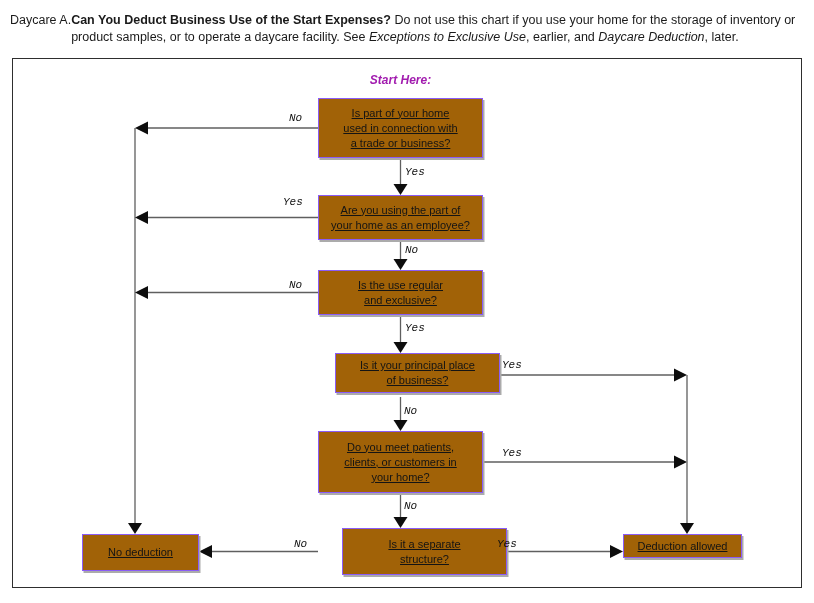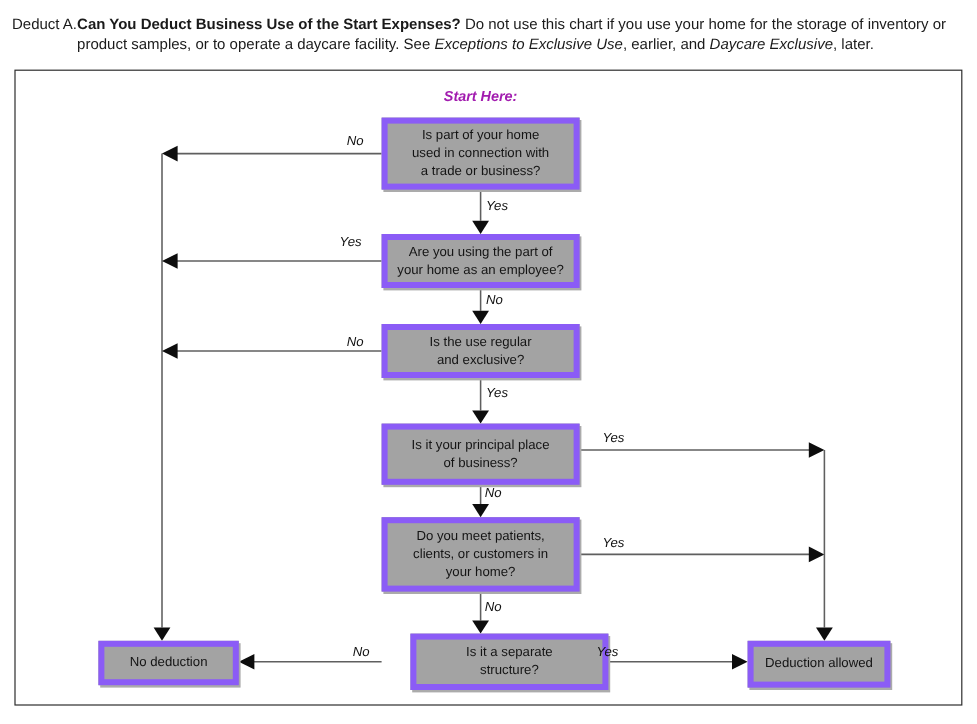--- a/index.html
+++ b/index.html
@@ -29,49 +29,51 @@
     border:1.5px solid #2e2e2e;
     background:#fff;
   }
   .chart svg{position:absolute;left:0;top:0;}
   .edge-line{stroke:#5f5f5f;stroke-width:1.3;fill:none;}
   .edge-head{fill:#0d0d0d;stroke:none;}
   
   .node{
     position:absolute;
     box-sizing:border-box;
-    background:#a3a3a3;
-    border:5px solid #8b5cf6;
+    background:#a16207;
+    border:1px solid #8b5cf6;
     box-shadow:1.5px 2px 0 #ababab;
     display:flex;align-items:center;justify-content:center;
     text-align:center;
     font-size:11px;line-height:15px;
     white-space:pre-line;
     color:#141414;
+    text-decoration:underline;
   }
   
   .start-label{
     position:absolute;left:305px;top:14px;width:165px;
     text-align:center;font-weight:bold;font-style:italic;
     font-size:12px;color:#a21caf;
   }
   .elabel{
     position:absolute;
     font-style:italic;font-size:11px;line-height:12px;color:#111;
     white-space:nowrap;
+    font-family:Liberation Mono, monospace;
   }
 </style>
 </head>
 <body>
 
 <div class="page">
 
   <div class="header">
-    <div class="figure-label">Deduct A.</div>
-    <div class="header-text"><b>Can You Deduct Business Use of the Start Expenses?</b><span> Do not use this chart if you use your home for the storage of inventory or product samples, or to operate a daycare facility. See </span><i>Exceptions to Exclusive Use</i><span>, earlier, and </span><i>Daycare Exclusive</i><span>, later.</span></div>
+    <div class="figure-label">Daycare A.</div>
+    <div class="header-text"><b>Can You Deduct Business Use of the Start Expenses?</b><span> Do not use this chart if you use your home for the storage of inventory or product samples, or to operate a daycare facility. See </span><i>Exceptions to Exclusive Use</i><span>, earlier, and </span><i>Daycare Deduction</i><span>, later.</span></div>
   </div>
 
   <div class="chart">
 
     <svg width="790" height="530" viewBox="0 0 790 530">
 
       <g>
         <path class="edge-line" d="M122 69 V464"></path>
         <path class="edge-head" d="M115 464 L129 464 L122 475 Z"></path>
       </g>
@@ -144,29 +146,29 @@
 
     <div class="start-label">Start Here:</div>
 
     <div class="node" style="left:305px;top:39px;width:165px;height:60px;">Is part of your home
 used in connection with
 a trade or business?</div>
     <div class="node" style="left:305px;top:136px;width:165px;height:45px;">Are you using the part of
 your home as an employee?</div>
     <div class="node" style="left:305px;top:211px;width:165px;height:45px;">Is the use regular
 and exclusive?</div>
-    <div class="node" style="left:305px;top:294px;width:165px;height:51px;">Is it your principal place
+    <div class="node" style="left:322px;top:294px;width:165px;height:40px;">Is it your principal place
 of business?</div>
     <div class="node" style="left:305px;top:372px;width:165px;height:62px;">Do you meet patients,
 clients, or customers in
 your home?</div>
     <div class="node" style="left:305px;top:469px;width:165px;height:47px;margin-left:24px;">Is it a separate
 structure?</div>
     <div class="node" style="left:69px;top:475px;width:117px;height:37px;">No deduction</div>
-    <div class="node" style="left:610px;top:475px;width:119px;height:39px;">Deduction allowed</div>
+    <div class="node" style="left:610px;top:475px;width:119px;height:24px;">Deduction allowed</div>
 
     <div class="elabel" style="left:276px;top:53px;">No</div>
     <div class="elabel" style="left:392px;top:107px;">Yes</div>
     <div class="elabel" style="left:270px;top:137px;">Yes</div>
     <div class="elabel" style="left:392px;top:185px;">No</div>
     <div class="elabel" style="left:276px;top:220px;">No</div>
     <div class="elabel" style="left:392px;top:263px;">Yes</div>
     <div class="elabel" style="left:489px;top:300px;">Yes</div>
     <div class="elabel" style="left:391px;top:346px;">No</div>
     <div class="elabel" style="left:489px;top:388px;">Yes</div>

